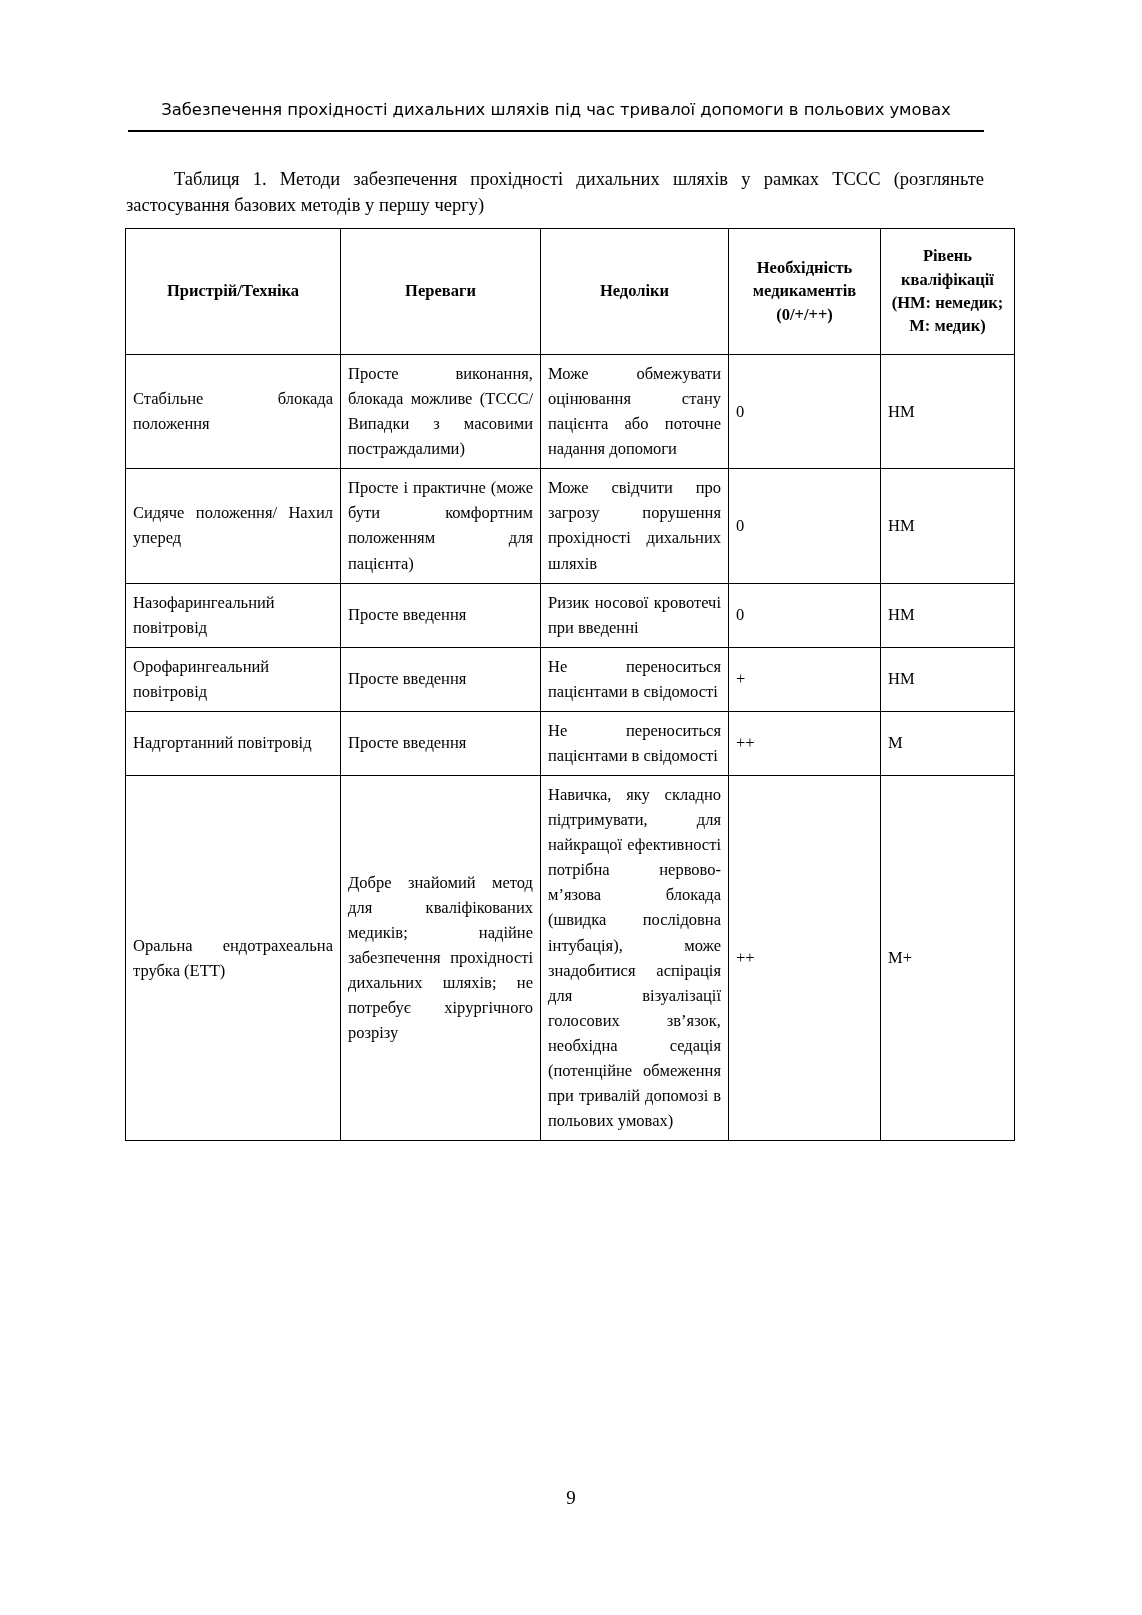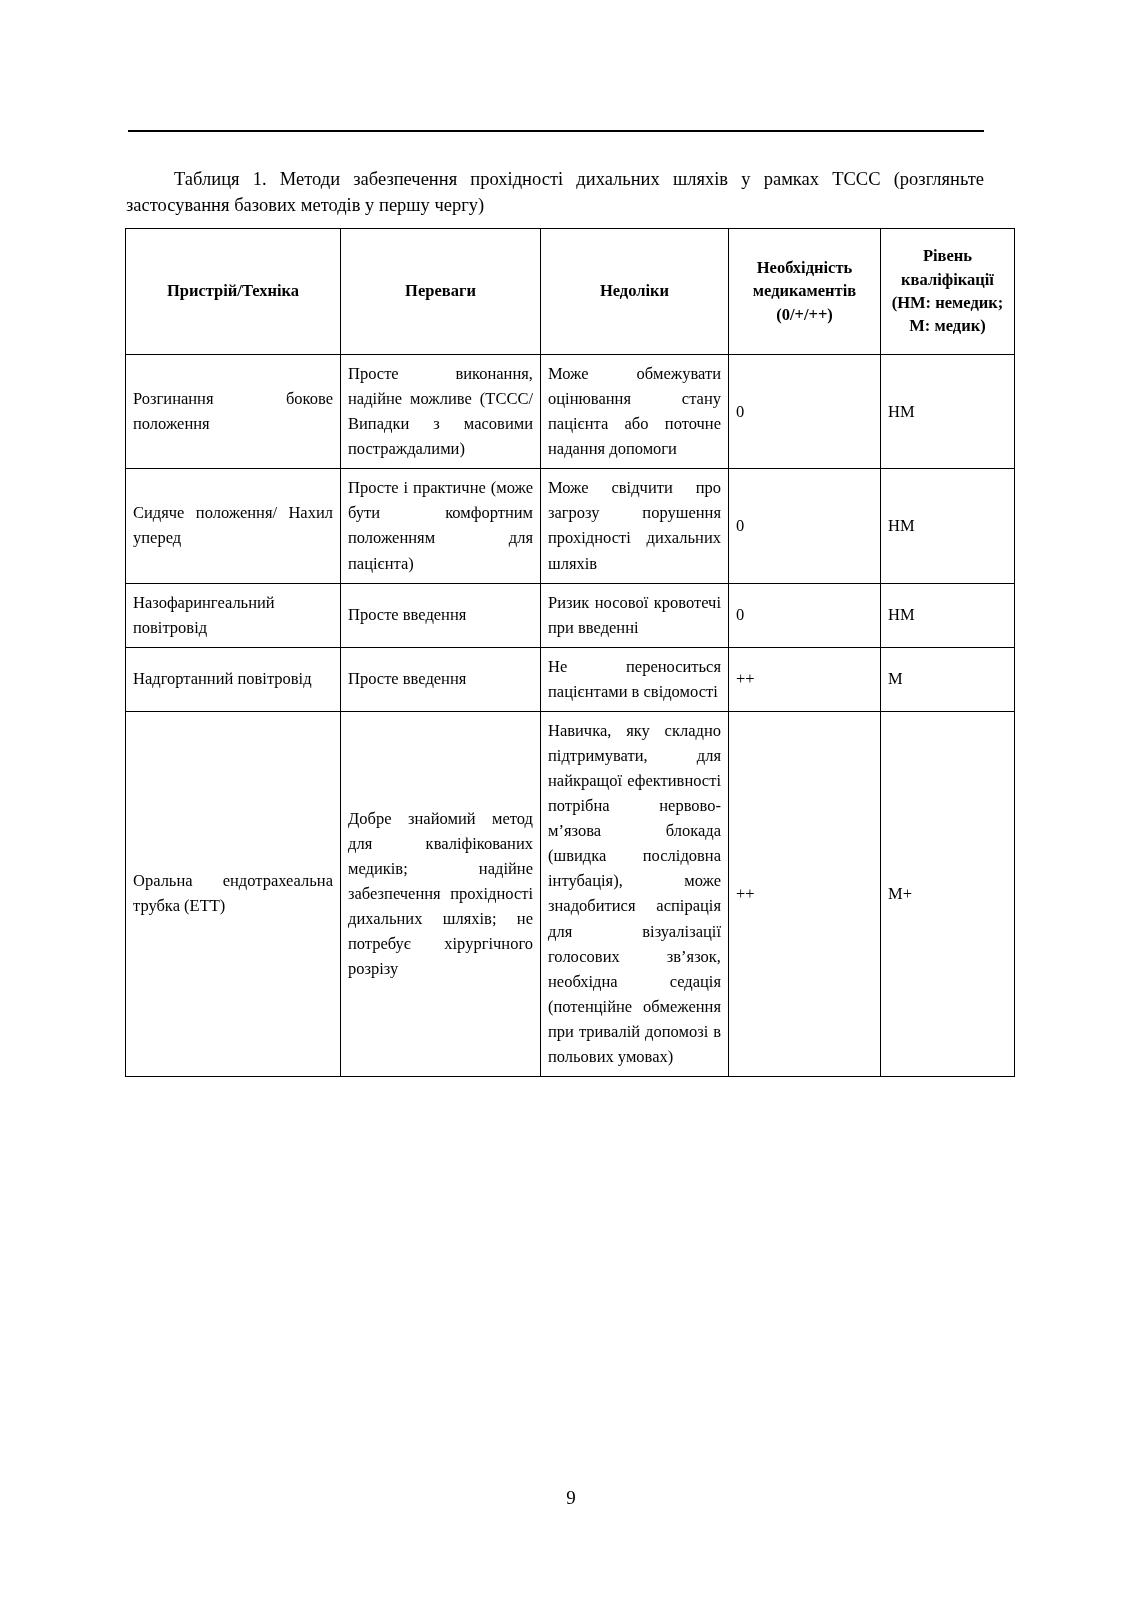--- a/index.html
+++ b/index.html
@@ -131,20 +131,21 @@
     text-align: center;
     font-size: 19px;
     font-family: "Liberation Serif", "DejaVu Serif", serif;
   }
 </style>
 </head>
 <body>
 
 <div class="page">
 
+  <div class="running-header">Забезпечення прохідності дихальних шляхів під час тривалої допомоги в польових умовах</div>
   <div class="header-rule"></div>
 
   <div class="caption">Таблиця 1. Методи забезпечення прохідності дихальних шляхів у рамках ТССС (розгляньте застосування базових методів у першу чергу)</div>
 
   <div class="tbl-wrap">
     <table class="airway">
       <colgroup>
         <col class="c1">
           <col class="c2">
           <col class="c3">
@@ -155,38 +156,45 @@
         <tr class="head">
           <th>Пристрій/Техніка</th>
           <th>Переваги</th>
           <th>Недоліки</th>
           <th>Необхідність медикаментів (0/+/++)</th>
           <th>Рівень кваліфікації (НМ: немедик; М: медик)</th>
         </tr>
       </thead>
       <tbody>
         <tr class="r2">
-          <td class="device">Розгинання бокове положення</td>
-          <td class="pros">Просте виконання, надійне можливе (ТССС/Випадки з масовими постраждалими)</td>
+          <td class="device">Стабільне блокада положення</td>
+          <td class="pros">Просте виконання, блокада можливе (ТССС/Випадки з масовими постраждалими)</td>
           <td class="cons">Може обмежувати оцінювання стану пацієнта або поточне надання допомоги</td>
           <td class="meds">0</td>
           <td class="skill">НМ</td>
         </tr>
         <tr class="r3">
           <td class="device">Сидяче положення/ Нахил уперед</td>
           <td class="pros">Просте і практичне (може бути комфортним положенням для пацієнта)</td>
           <td class="cons">Може свідчити про загрозу порушення прохідності дихальних шляхів</td>
           <td class="meds">0</td>
           <td class="skill">НМ</td>
         </tr>
         <tr class="r4">
           <td class="device">Назофарингеальний повітровід</td>
           <td class="pros">Просте введення</td>
           <td class="cons">Ризик носової кровотечі при введенні</td>
           <td class="meds">0</td>
+          <td class="skill">НМ</td>
+        </tr>
+        <tr class="r5">
+          <td class="device">Орофарингеальний повітровід</td>
+          <td class="pros">Просте введення</td>
+          <td class="cons">Не переноситься пацієнтами в свідомості</td>
+          <td class="meds">+</td>
           <td class="skill">НМ</td>
         </tr>
         <tr class="r6">
           <td class="device">Надгортанний повітровід</td>
           <td class="pros">Просте введення</td>
           <td class="cons">Не переноситься пацієнтами в свідомості</td>
           <td class="meds">++</td>
           <td class="skill">М</td>
         </tr>
         <tr class="r7">

